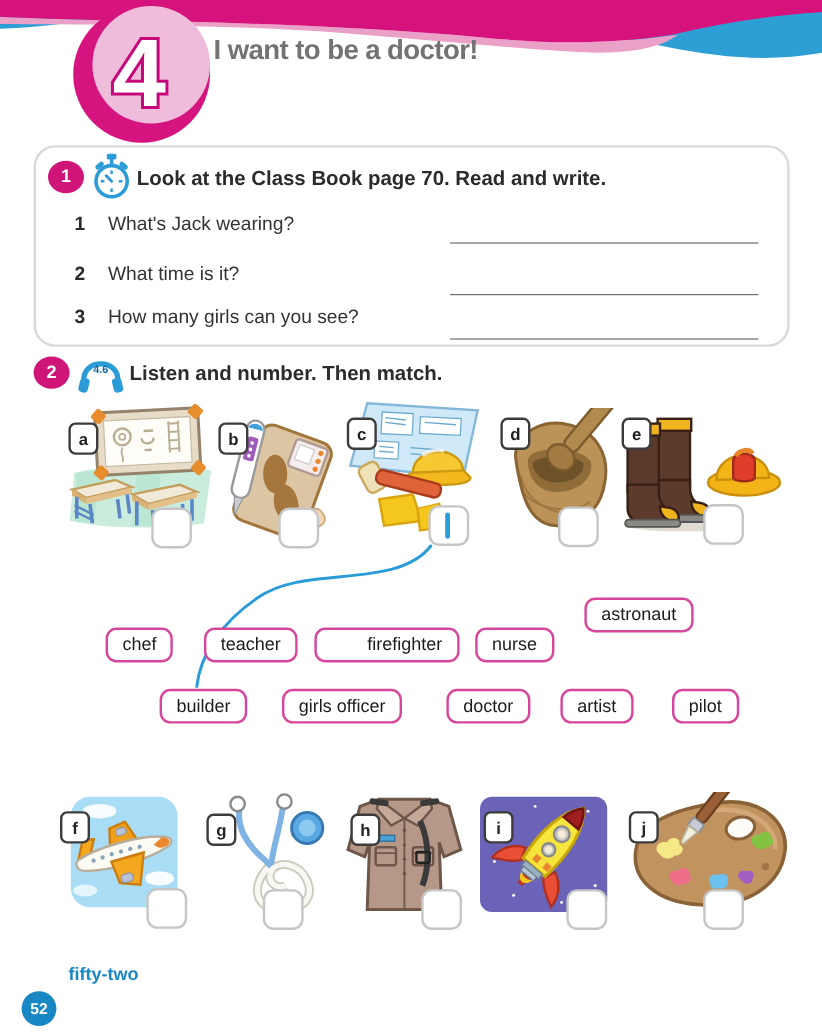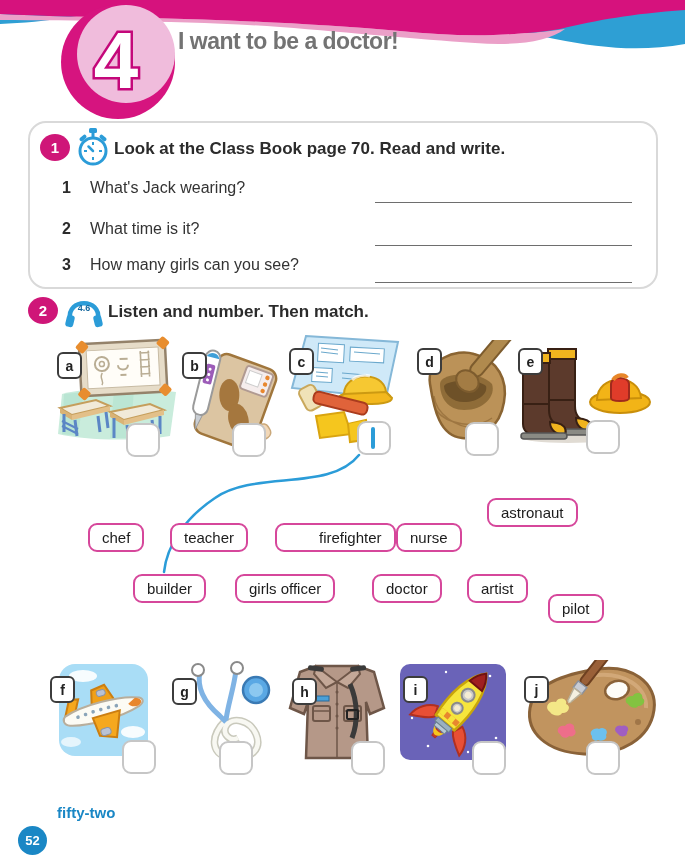--- a/index.html
+++ b/index.html
@@ -232,29 +232,29 @@
 <div class="ansbox" style="left:465px;top:422px;"></div>
 <div class="ansbox" style="left:586px;top:420px;"></div>
 <div id="answer-mark-c" title=""></div>
 
 <svg id="match-line" width="685" height="860" viewBox="0 0 685 860">
   <path d="M359,455 C330,492 255,470 215,498 C185,518 167,545 164,572" fill="none" stroke="#2b9cd8" stroke-width="2.5" stroke-linecap="round"></path>
 </svg>
 
 <div class="wordbox" style="left:88px;top:523px;">chef</div>
 <div class="wordbox" style="left:170px;top:523px;">teacher</div>
-<div class="wordbox" style="left:275px;top:523px;padding-left:42px;">firefighter</div>
+<div class="wordbox" style="left:262px;top:523px;padding-left:42px;">firefighter</div>
 <div class="wordbox" style="left:396px;top:523px;">nurse</div>
 <div class="wordbox" style="left:487px;top:498px;">astronaut</div>
 
 <div class="wordbox" style="left:133px;top:574px;">builder</div>
 <div class="wordbox" style="left:235px;top:574px;">girls officer</div>
 <div class="wordbox" style="left:372px;top:574px;">doctor</div>
 <div class="wordbox" style="left:467px;top:574px;">artist</div>
-<div class="wordbox" style="left:548px;top:574px;margin-top:20px;">pilot</div>
+<div class="wordbox" style="left:560px;top:574px;">pilot</div>
 
 <svg class="illus" style="left:53px;top:662px;" width="97" height="100" viewBox="0 0 97 100">
   <rect x="6" y="2" width="89" height="92" rx="16" fill="#a9ddf6"></rect>
   <ellipse cx="30" cy="14" rx="14" ry="6" fill="#fff" opacity=".9"></ellipse>
   <ellipse cx="80" cy="70" rx="12" ry="6" fill="#fff" opacity=".9"></ellipse>
   <ellipse cx="18" cy="80" rx="10" ry="5" fill="#fff" opacity=".7"></ellipse>
   <g transform="rotate(-16 50 48)">
     <polygon points="40,42 64,42 58,24 44,26" fill="#f0a018" stroke="#cc7e10" stroke-width="2"></polygon>
     <rect x="48" y="28" width="9" height="6" rx="3" fill="#b9c2d4" stroke="#8a94a8"></rect>
     <polygon points="12,44 20,29 29,31 22,44" fill="#f5a81e" stroke="#cc7e10" stroke-width="2"></polygon>

